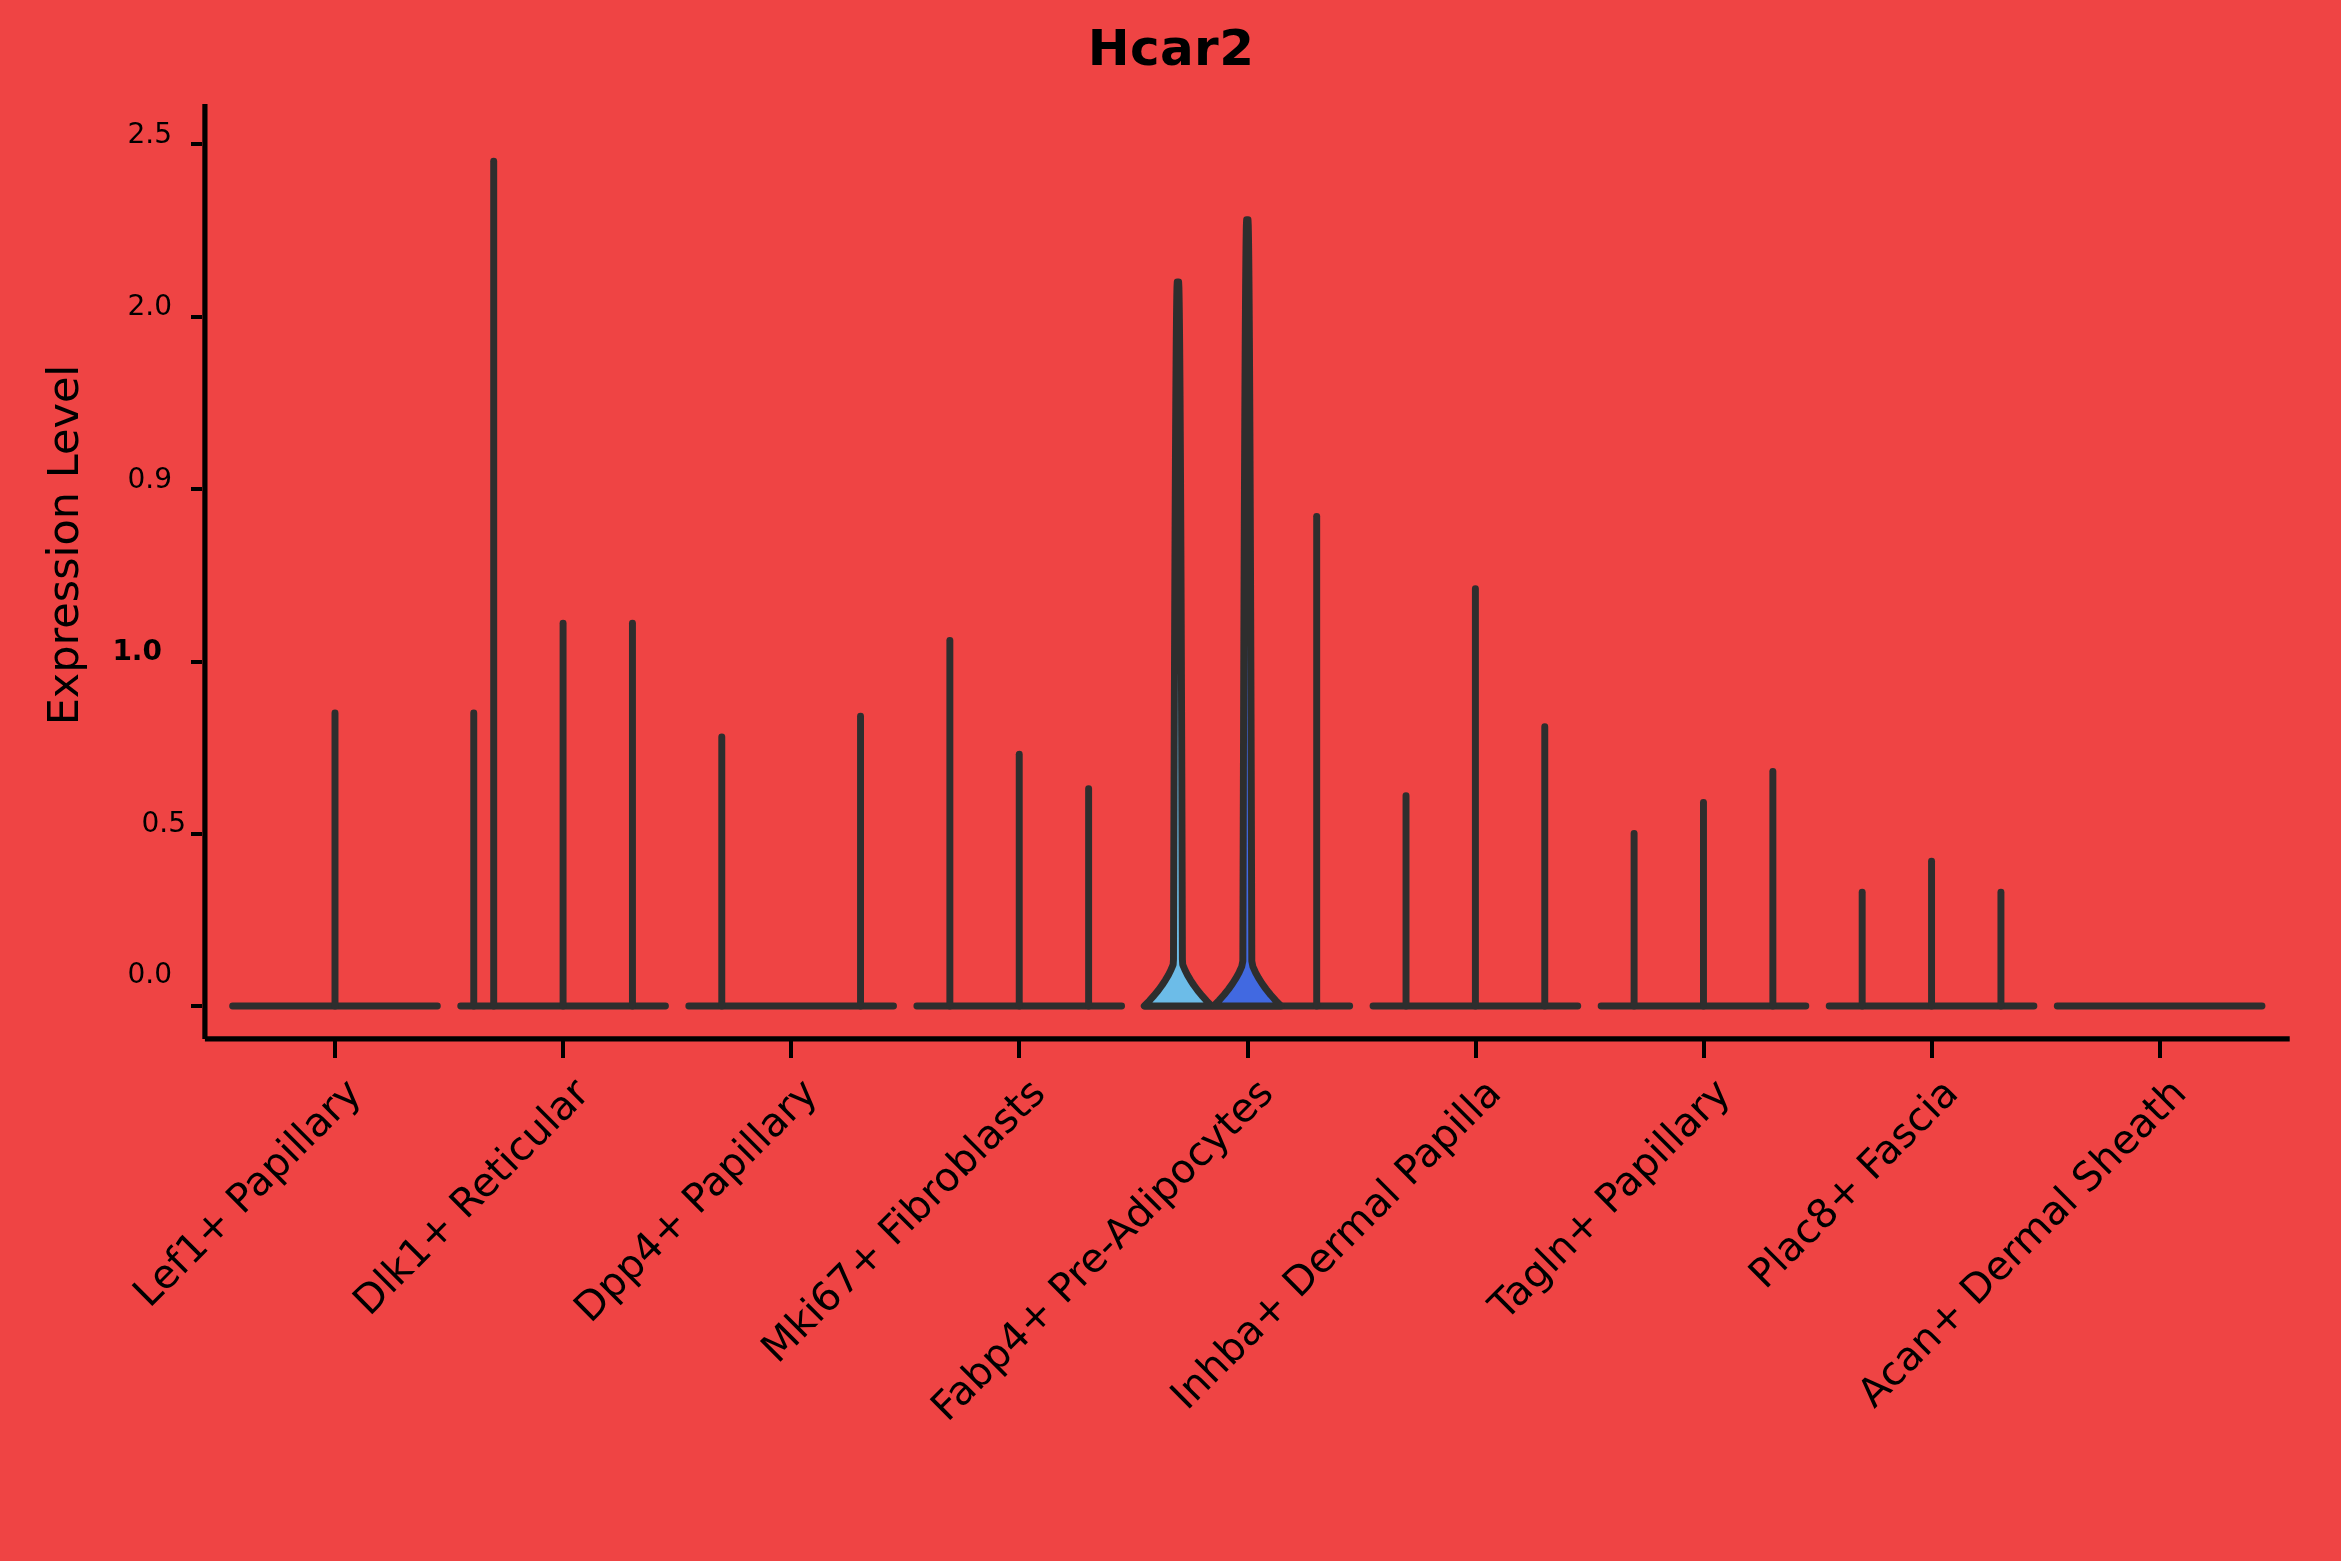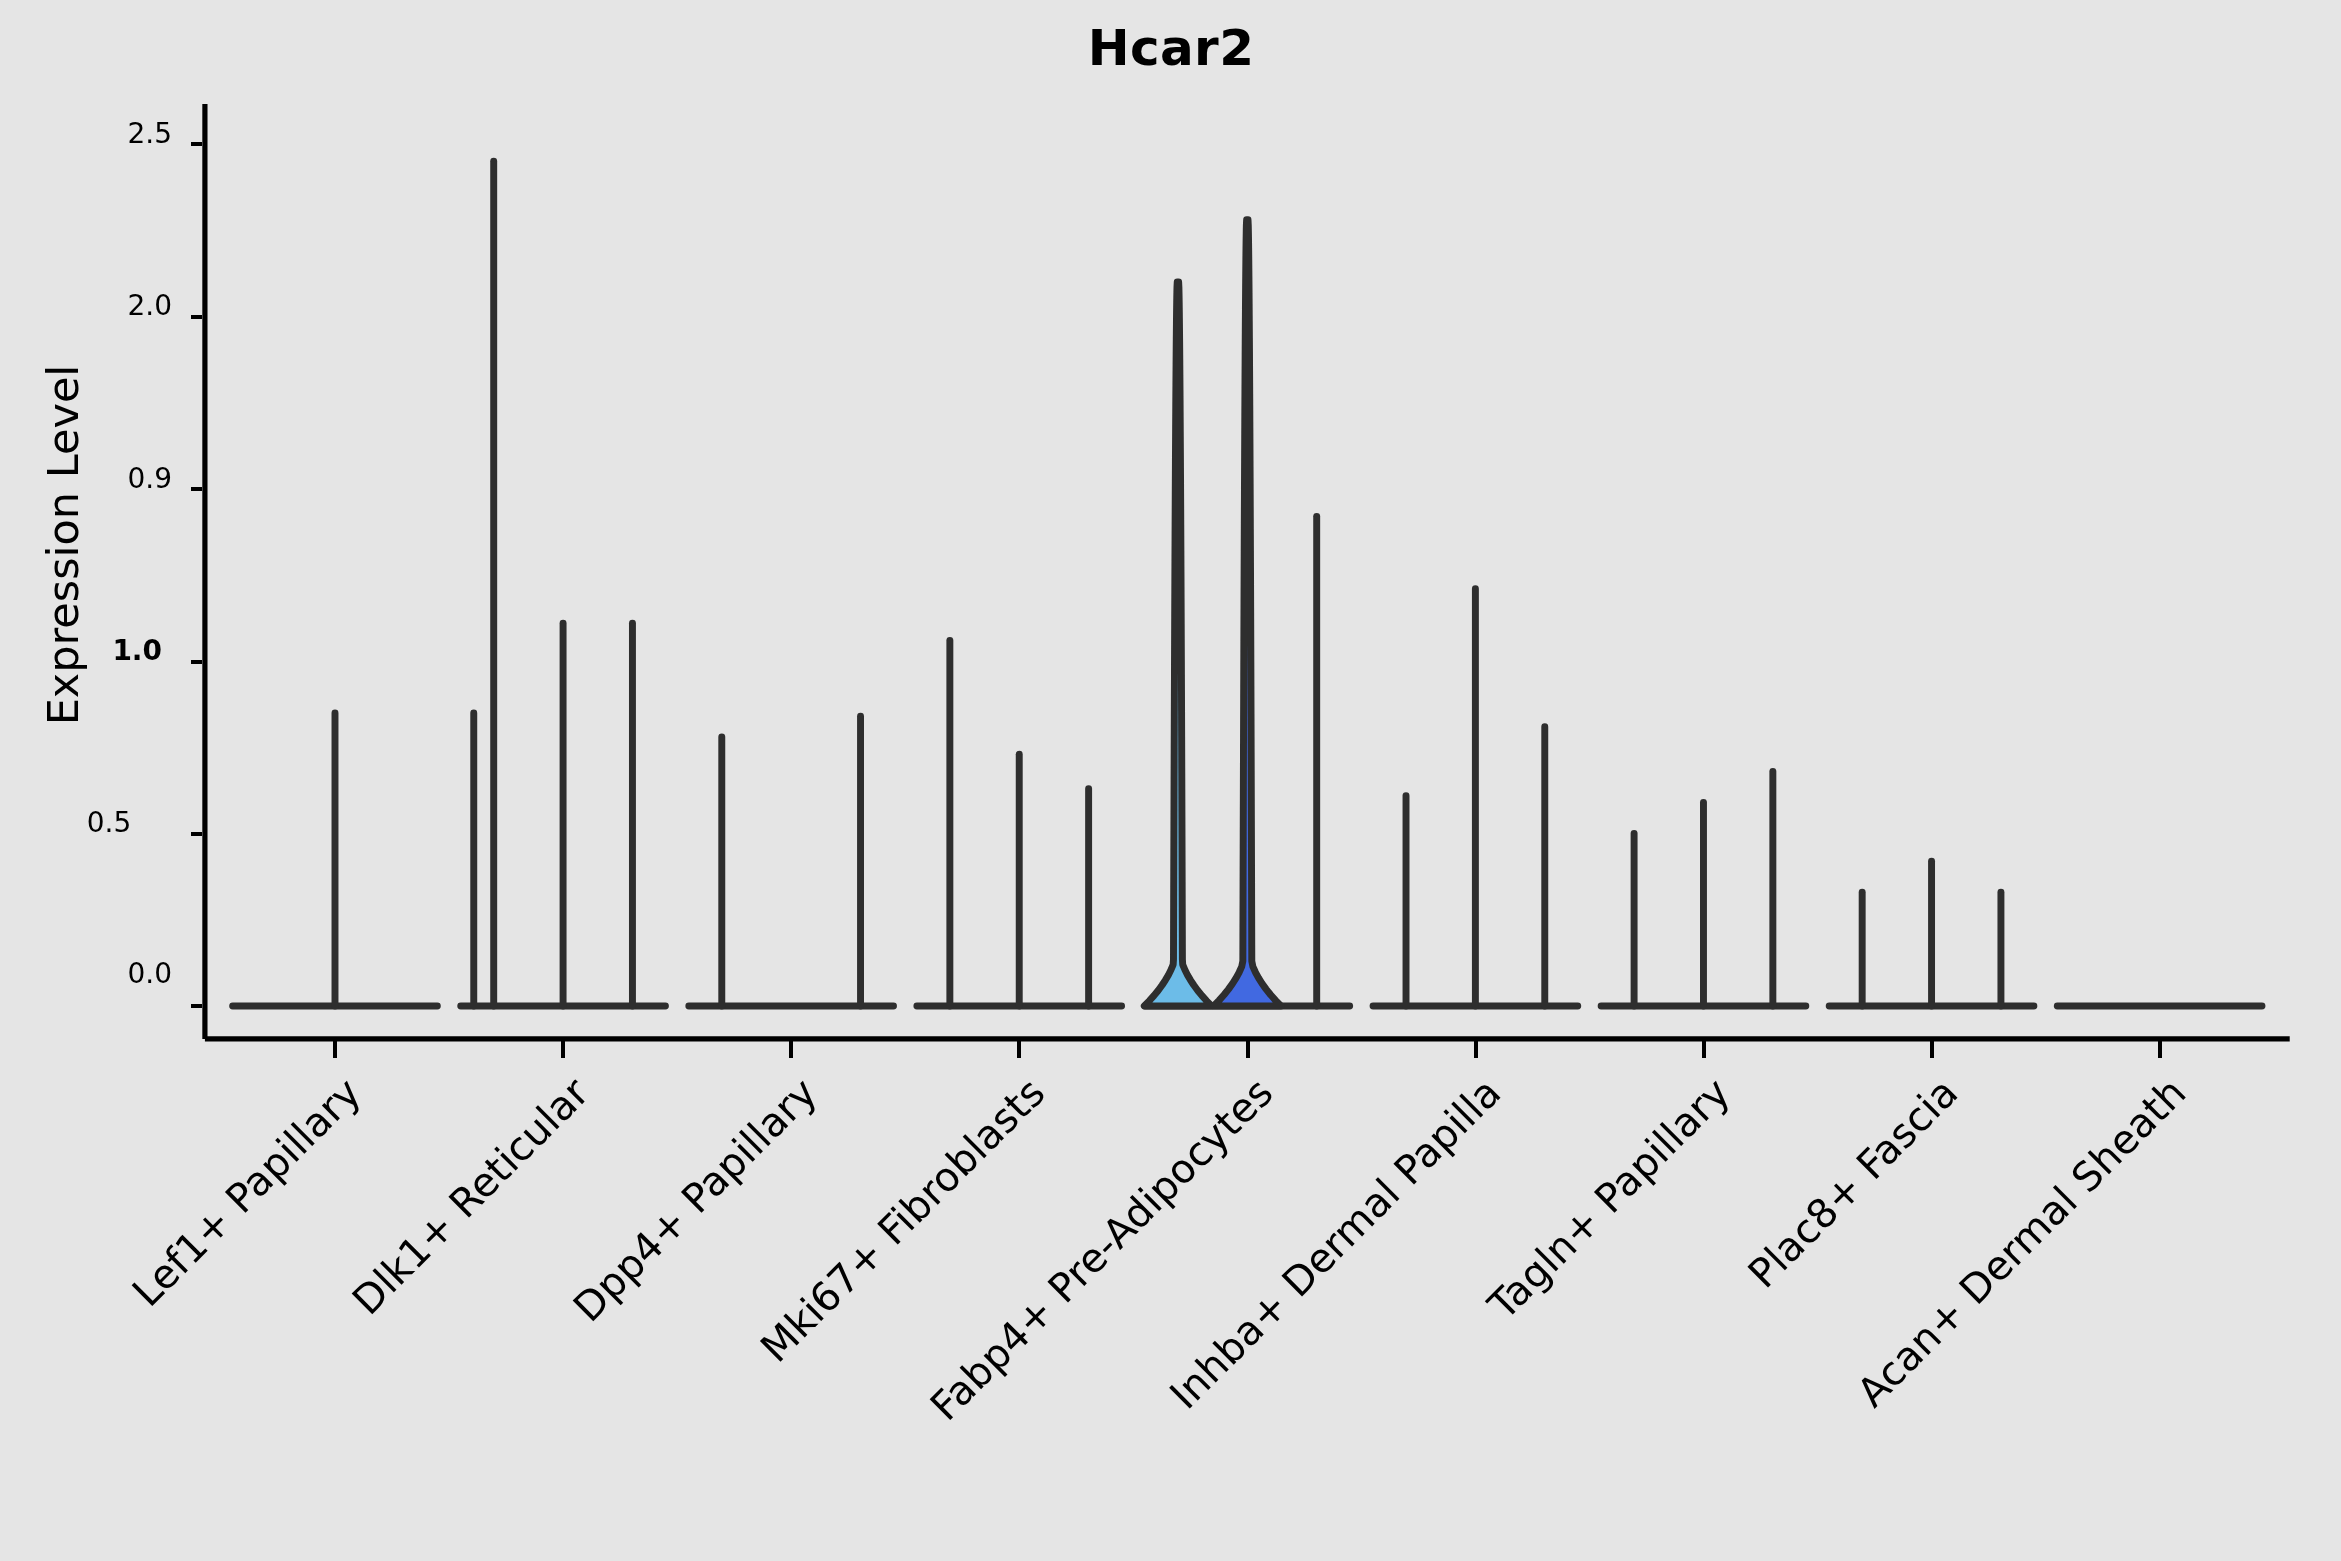--- a/index.html
+++ b/index.html
@@ -4,21 +4,21 @@
 <style>
   html, body {
     margin: 0;
     padding: 0;
     background: #ffffff;
   }
   #root {
     position: relative;
     width: 2342px;
     height: 1561px;
-    background: #e5e5e5;
+    background: #ef4444;
     font-family: "DejaVu Sans", sans-serif;
     overflow: hidden;
   }
   #plot-title {
     position: absolute;
     left: 0;
     top: 19px;
     width: 2342px;
     text-align: center;
     font-size: 50px;
@@ -119,21 +119,21 @@
         <line x1="2147" y1="1160" x2="2147" y2="1028.792" stroke="#2e2e2e" stroke-width="8" stroke-linecap="round"></line>
         <line x1="2227" y1="1160" x2="2227" y2="993.008" stroke="#2e2e2e" stroke-width="8" stroke-linecap="round"></line>
         <line x1="2307" y1="1160" x2="2307" y2="1028.792" stroke="#2e2e2e" stroke-width="8" stroke-linecap="round"></line>
         <line x1="2372" y1="1160" x2="2608" y2="1160" stroke="#2e2e2e" stroke-width="8" stroke-linecap="round"></line>
       </g>
     </svg>
 
   <div id="ytick-layer">
       <div class="ytick-label" style="top: 960px; left: 42px; width: 130px;">0.0</div>
       <div class="ytick-mark" style="top: 1004px; left: 191px;"></div>
-      <div class="ytick-label" style="top: 809px; left: 44px; width: 130px; text-align: center;">0.5</div>
+      <div class="ytick-label" style="top: 809px; left: 56px; width: 130px;">0.5</div>
       <div class="ytick-mark" style="top: 832px; left: 191px;"></div>
       <div class="ytick-label" style="top: 637px; left: 32px; width: 130px; font-weight: bold;">1.0</div>
       <div class="ytick-mark" style="top: 660px; left: 191px;"></div>
       <div class="ytick-label" style="top: 465px; left: 42px; width: 130px;">0.9</div>
       <div class="ytick-mark" style="top: 487px; left: 191px;"></div>
       <div class="ytick-label" style="top: 292px; left: 42px; width: 130px; text-align: right;">2.0</div>
       <div class="ytick-mark" style="top: 315px; left: 191px;"></div>
       <div class="ytick-label" style="top: 120px; left: 42px; width: 130px;">2.5</div>
       <div class="ytick-mark" style="top: 142px; left: 191px;"></div>
     </div>

